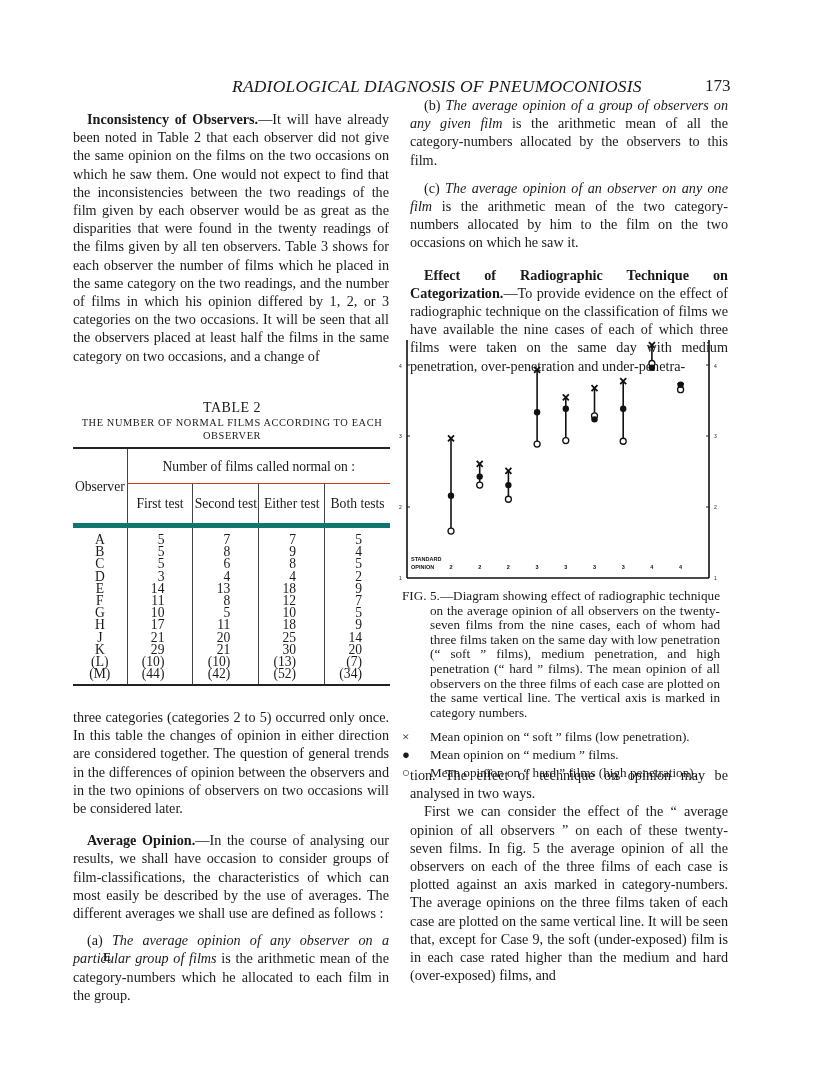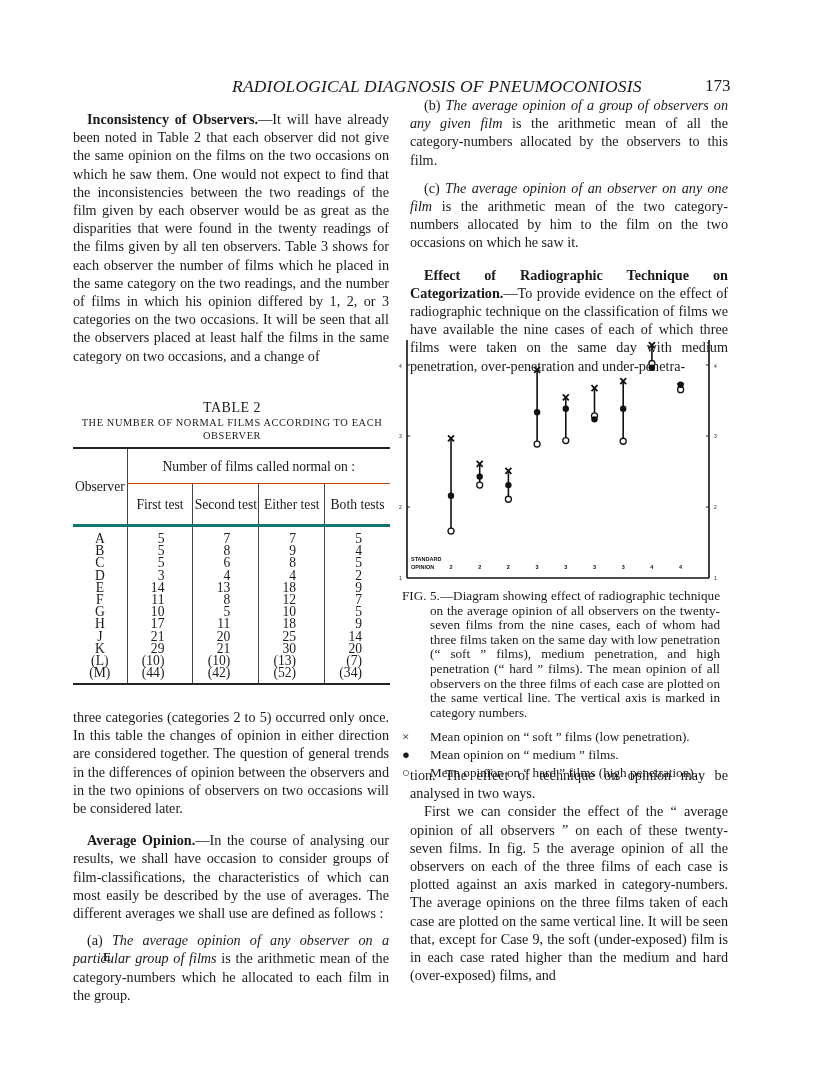--- a/index.html
+++ b/index.html
@@ -49,21 +49,21 @@
 
 <div class="abs table-cap table-title">TABLE 2</div>
 <div class="abs table-cap table-sub">THE NUMBER OF NORMAL FILMS ACCORDING TO EACH OBSERVER</div>
 
 <table class="t2">
   <tbody>
       <tr class="toprule">
     <th rowspan="2" style="width:52px; vertical-align:middle;">Observer</th>
     <th colspan="4" class="vsep" style="height:32px; border-bottom:1px solid #c2410c;">Number of films called normal on :</th>
   </tr>
-  <tr style="height:42px; border-bottom:3px solid #0f766e;">
+  <tr style="height:42px; border-bottom:5px solid #0f766e;">
     <th class="vsep" style="width:66px;">First test</th>
     <th class="vsep" style="width:66px;">Second test</th>
     <th class="vsep" style="width:66px;">Either test</th>
     <th class="vsep" style="width:66px;">Both tests</th>
   </tr>
   <tr>
         <td style="height:6px"></td>
         <td class="vsep"></td>
         <td class="vsep"></td>
         <td class="vsep"></td>

